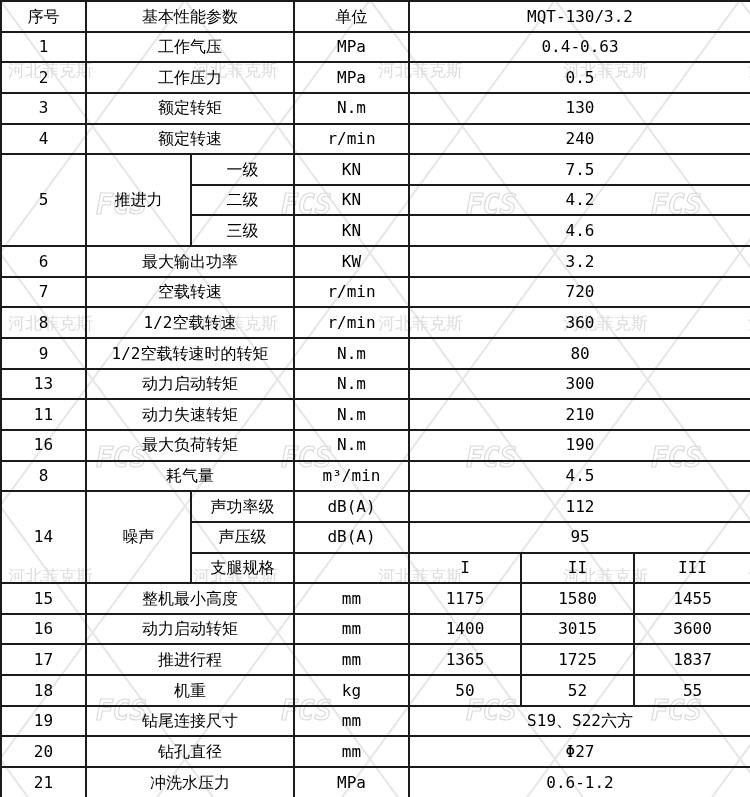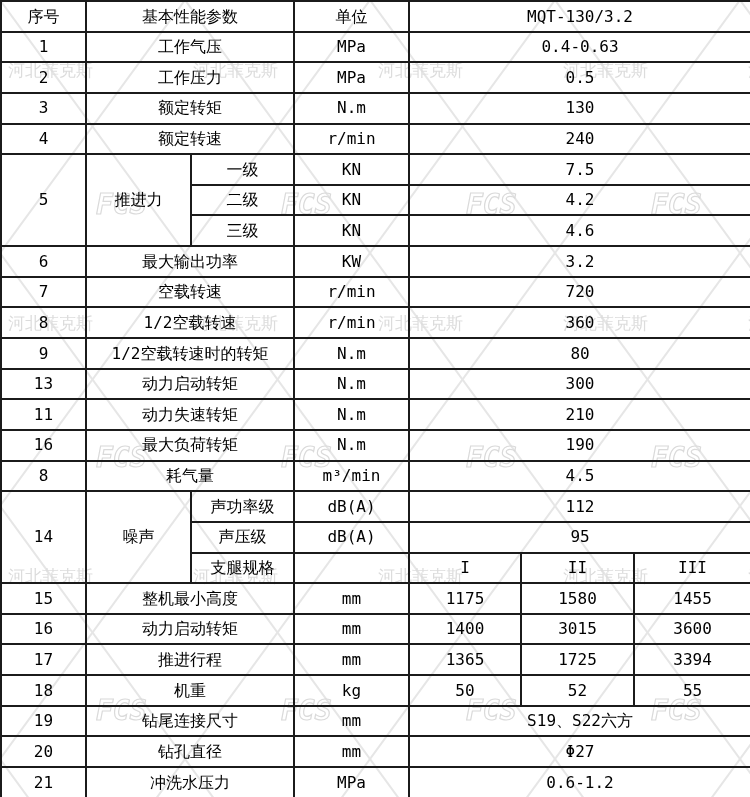--- a/index.html
+++ b/index.html
@@ -204,21 +204,21 @@
     <td>1400</td>
     <td>3015</td>
     <td>3600</td>
   </tr>
   <tr>
     <td>17</td>
     <td colspan="2">推进行程</td>
     <td>mm</td>
     <td>1365</td>
     <td>1725</td>
-    <td>3394</td>
+    <td>1837</td>
   </tr>
   <tr>
     <td>18</td>
     <td colspan="2">机重</td>
     <td>kg</td>
     <td>50</td>
     <td>52</td>
     <td>55</td>
   </tr>
 

